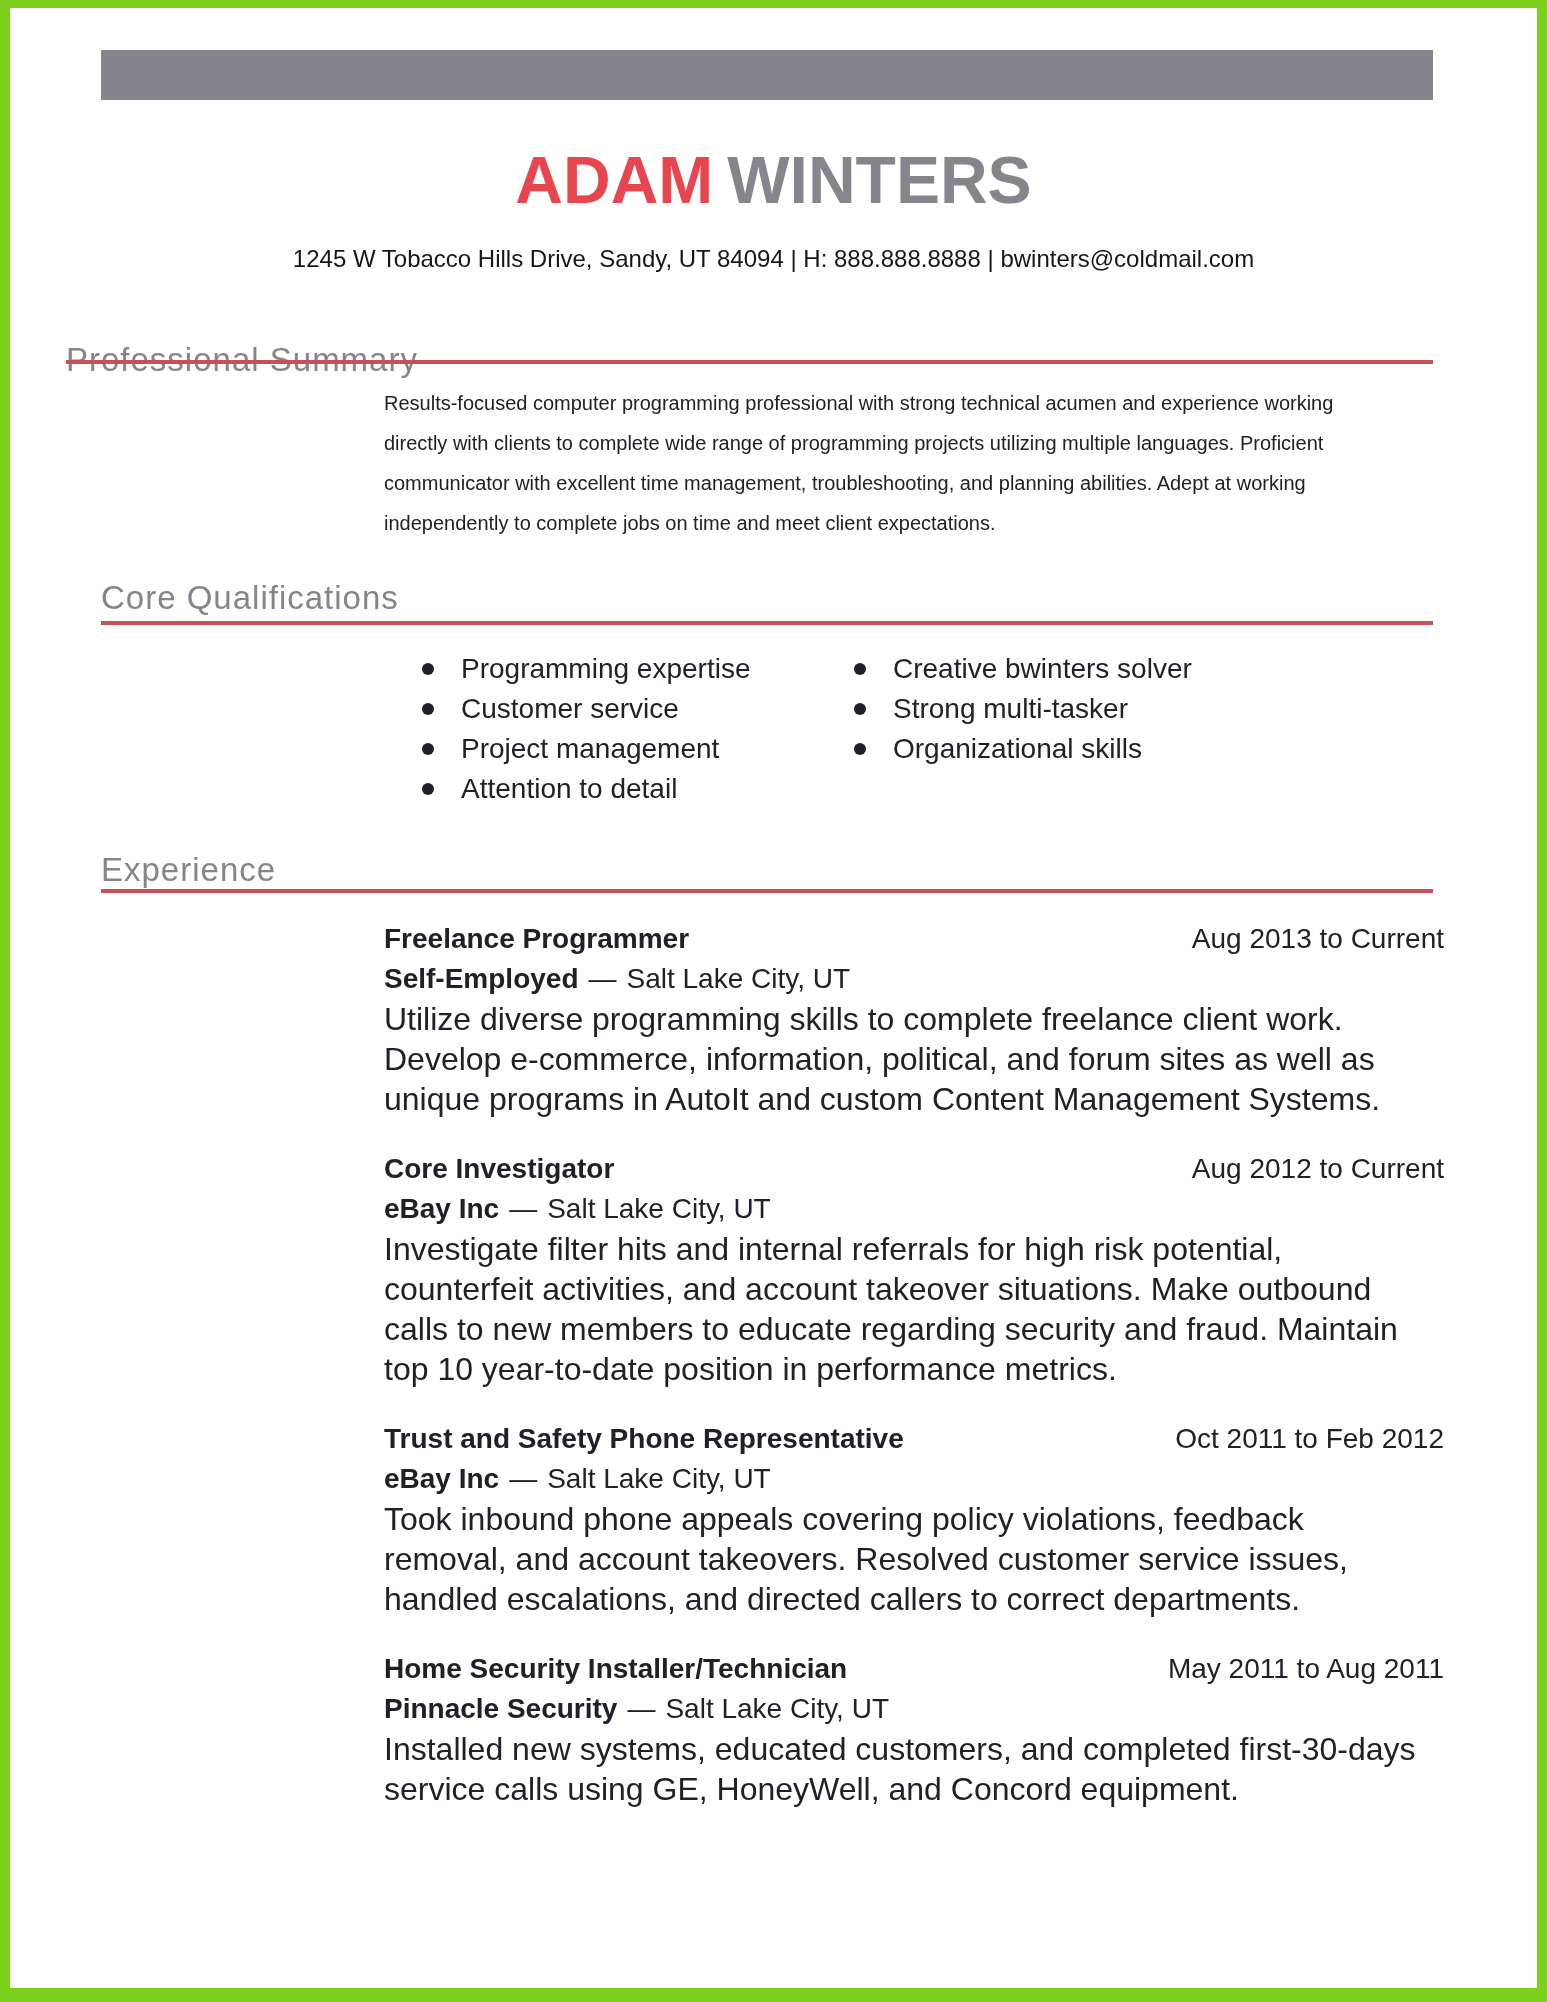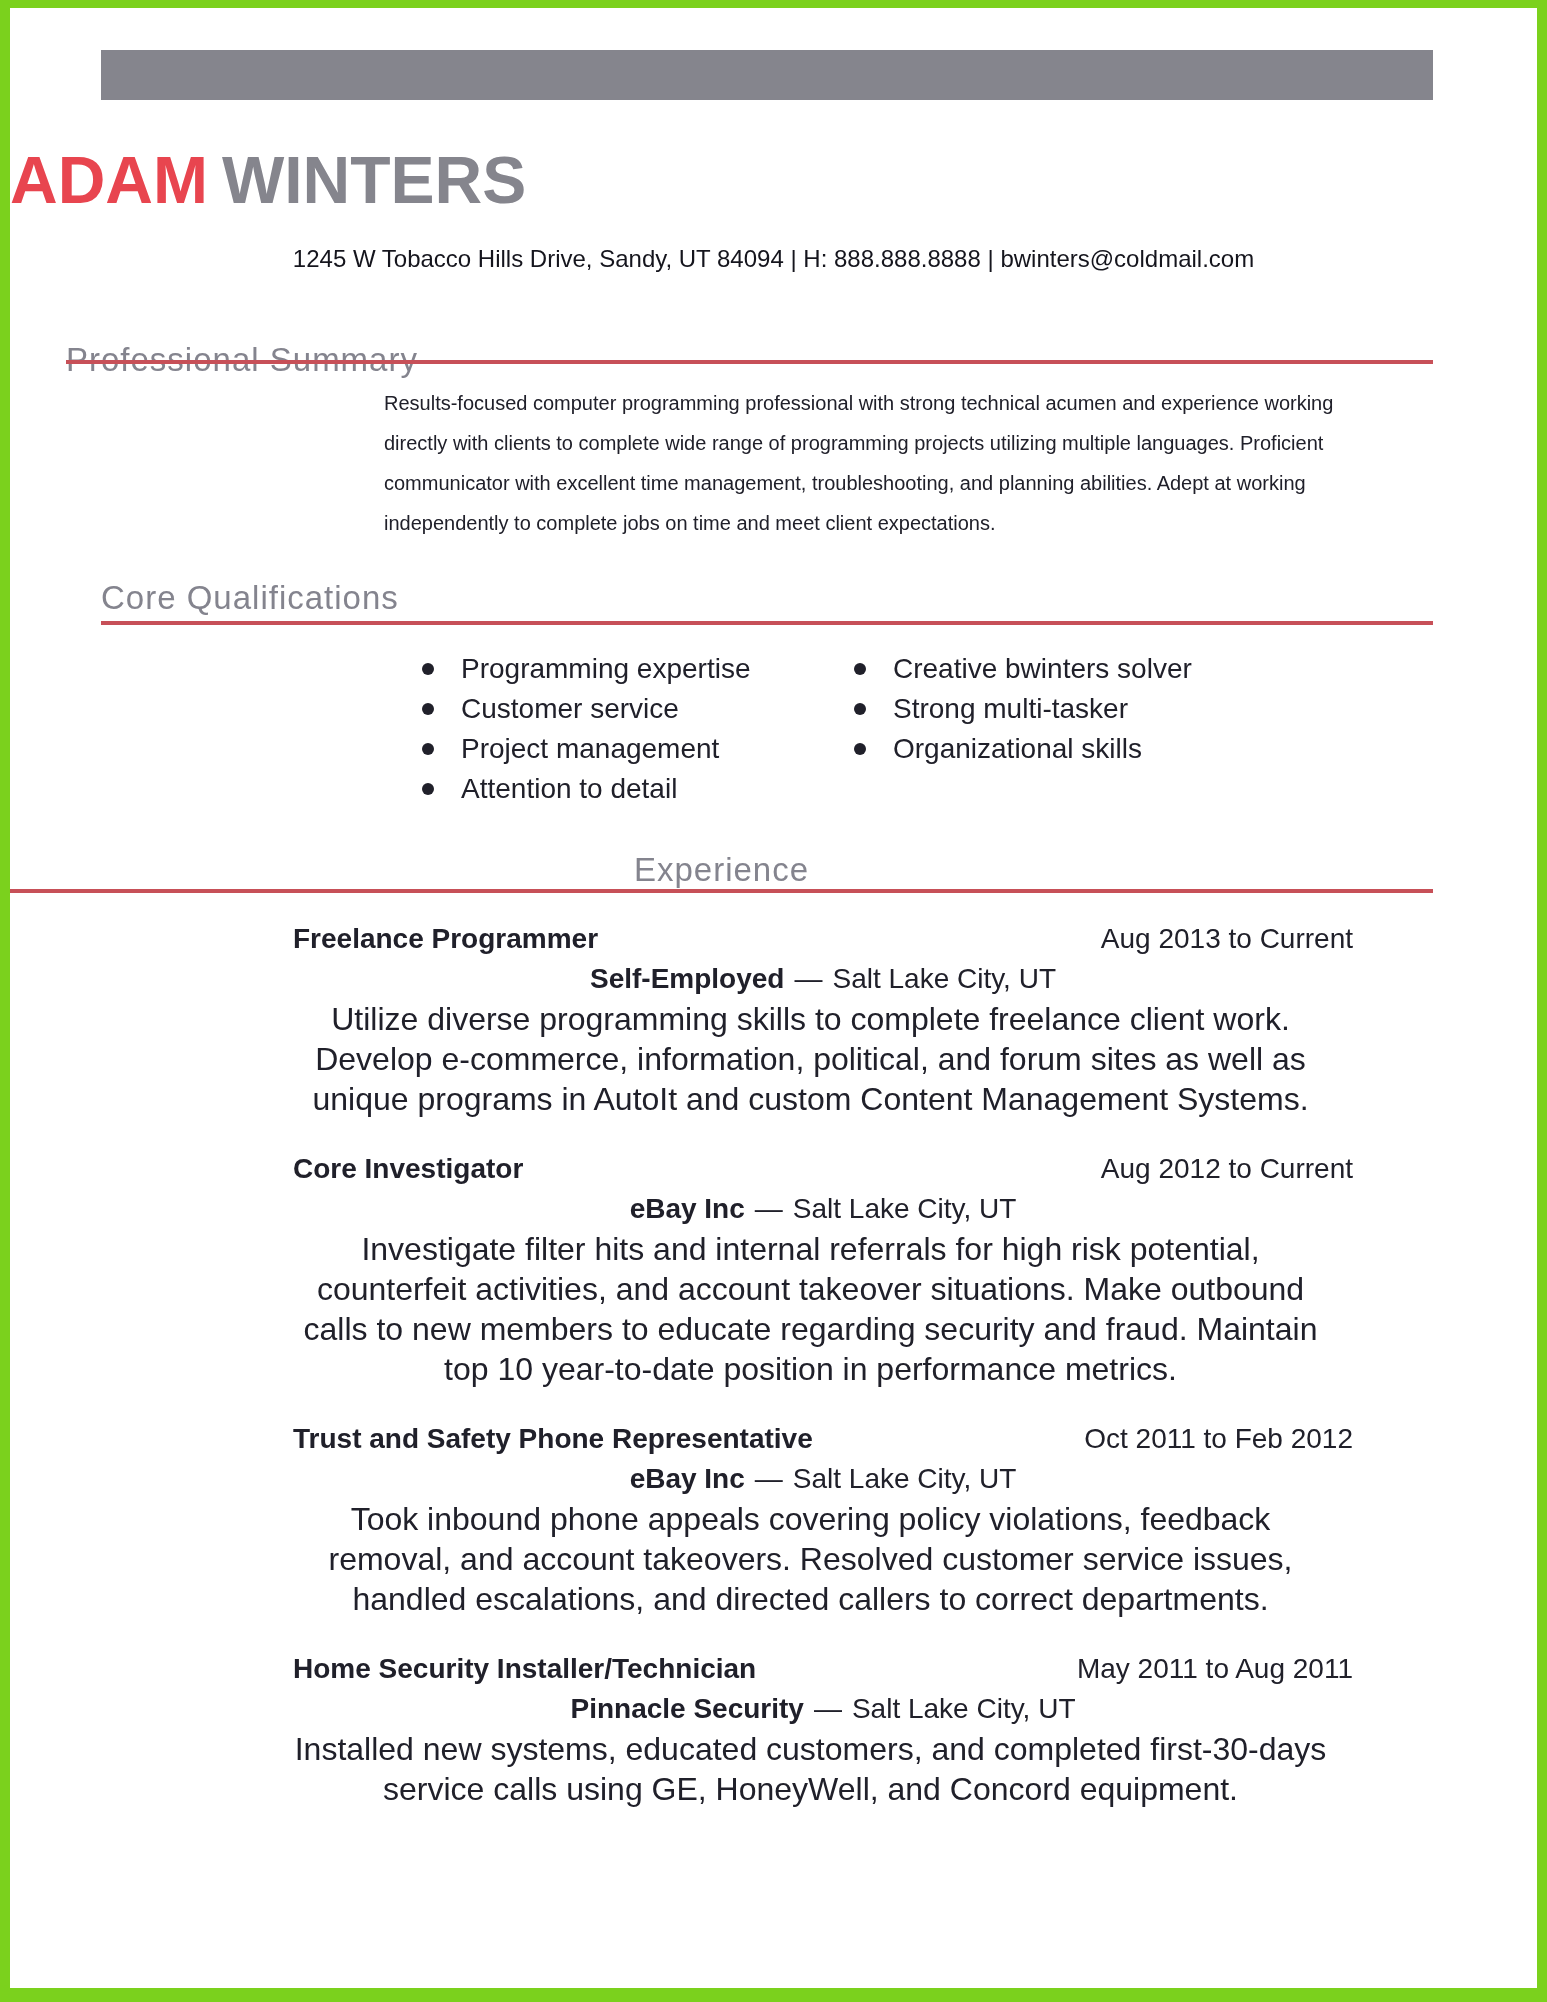--- a/index.html
+++ b/index.html
@@ -28,42 +28,42 @@
 
   .header-bar {
     margin: 42px 0 0 91px;
     width: 1332px;
     height: 50px;
     background: var(--bar_gray);
   }
 
   .name {
     margin-top: 46px;
-    text-align: left;
+    text-align: center;
     font-size: 66px;
     line-height: 68px;
     font-weight: bold;
     letter-spacing: 0px;
     white-space: nowrap;
   }
   .name-first { color: var(--name_red); }
   .name-last  { color: var(--bar_gray); margin-left: 14px; }
 
   .contact {
     margin-top: 30px;
     text-align: center;
     font-size: 24px;
     line-height: 30px;
     color: #15151d;
   }
 
   .section { margin-right: 104px; }
   .section--summary { margin-left: 56px; margin-top: 65px; }
   .section--quals   { margin-left: 91px; margin-top: 34px; }
-  .section--exp     { margin-top: 40px; text-align: center; }
+  .section--exp     { margin-left: 91px; margin-top: 40px; }
 
   .section-head { position: relative; height: 42px; }
   .section-title {
     font-size: 33px;
     line-height: 42px;
     font-weight: normal;
     color: var(--heading_gray);
     letter-spacing: 1px;
     position: relative;
     z-index: 0;

